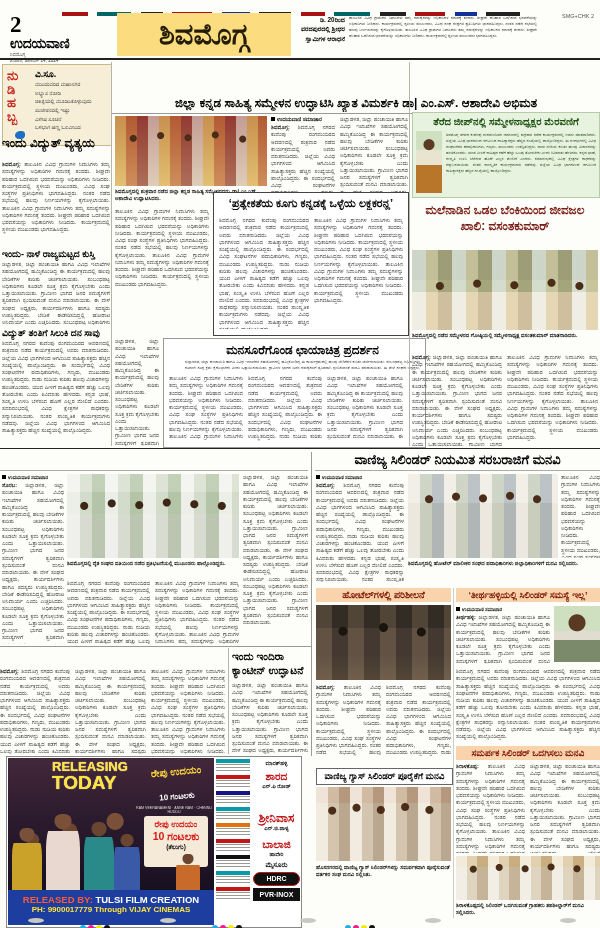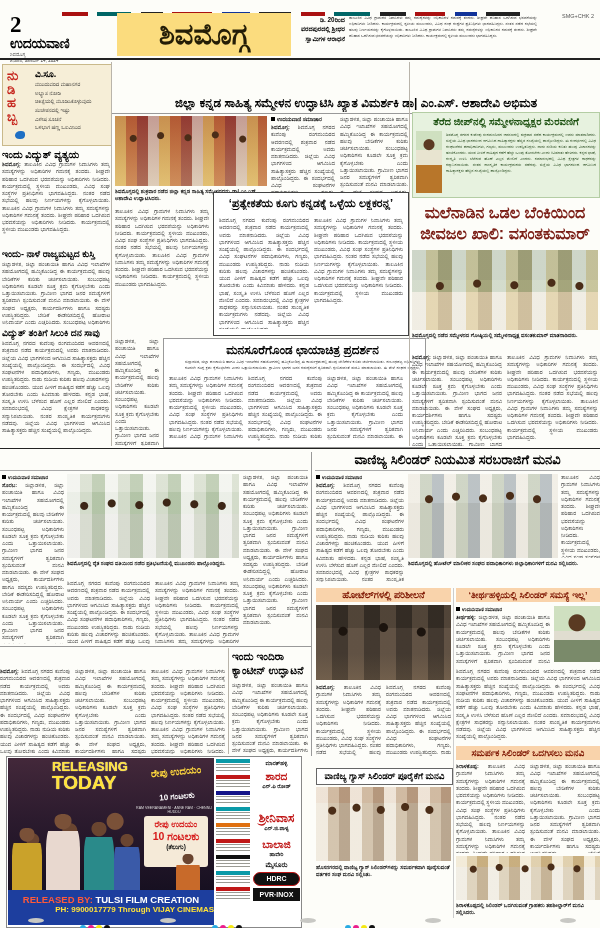--- a/index.html
+++ b/index.html
@@ -70,21 +70,21 @@
       <div style="font-size:5.4px;line-height:1.6;color:#222;">
         <div>ಮುಂದುವರಿದ ಮಹಾನಗರ</div>
         <div>ಅಭ್ಯಾಸ ನೋಡಿ</div>
         <div>ಚಿಕಿತ್ಸೆಯಲ್ಲಿ ಮೂಡಿಸಿಕೊಳ್ಳುವುದು</div>
         <div>ಸಂಚೇತನದಲ್ಲಿ ಇಷ್ಟು</div>
         <div>ವಿಶೇಷ ಸೂಚನೆ</div>
         <div>ಒಳಭಾಗ ಹಣ್ಣ ಒಲವಿನಿಂದ</div>
       </div>
     </div>
   </div>
-  <div class="abs" style="left:2px;top:149px;width:108px;font-size:10px;font-weight:bold;">ಇಂದು ವಿದ್ಯುತ್ ವ್ಯತ್ಯಯ</div>
+  <div class="abs" style="left:2px;top:136px;width:108px;font-size:12px;font-weight:bold;">ಇಂದು ವಿದ್ಯುತ್ ವ್ಯತ್ಯಯ</div>
   <div class="abs body" style="left:2px;top:161px;width:108px;height:85px;"><b>ಶಿವಮೊಗ್ಗ:</b><span>ತಾಲೂಕಿನ ವಿವಿಧ ಗ್ರಾಮಗಳ ನಿವಾಸಿಗಳು ತಮ್ಮ ಸಮಸ್ಯೆಗಳನ್ನು ಅಧಿಕಾರಿಗಳ ಗಮನಕ್ಕೆ ತಂದರು. ಶೀಘ್ರವೇ ಪರಿಹಾರ ಒದಗಿಸುವ ಭರವಸೆಯನ್ನು ಅಧಿಕಾರಿಗಳು ನೀಡಿದರು. ಕಾರ್ಯಕ್ರಮದಲ್ಲಿ ಸ್ಥಳೀಯ ಮುಖಂಡರು, ವಿವಿಧ ಸಂಘ ಸಂಸ್ಥೆಗಳ ಪ್ರತಿನಿಧಿಗಳು ಭಾಗವಹಿಸಿದ್ದರು. ನಂತರ ನಡೆದ ಸಭೆಯಲ್ಲಿ ಹಲವು ನಿರ್ಣಯಗಳನ್ನು ಕೈಗೊಳ್ಳಲಾಯಿತು. ತಾಲೂಕಿನ ವಿವಿಧ ಗ್ರಾಮಗಳ ನಿವಾಸಿಗಳು ತಮ್ಮ ಸಮಸ್ಯೆಗಳನ್ನು ಅಧಿಕಾರಿಗಳ ಗಮನಕ್ಕೆ ತಂದರು. ಶೀಘ್ರವೇ ಪರಿಹಾರ ಒದಗಿಸುವ ಭರವಸೆಯನ್ನು ಅಧಿಕಾರಿಗಳು ನೀಡಿದರು. ಕಾರ್ಯಕ್ರಮದಲ್ಲಿ ಸ್ಥಳೀಯ ಮುಖಂಡರು ಭಾಗವಹಿಸಿದ್ದರು.</span></div>
   <div class="abs" style="left:2px;top:249px;width:108px;font-size:9.2px;font-weight:bold;">ಇಂದು- ನಾಳೆ ರಾಜ್ಯಮಟ್ಟದ ಕುಸ್ತಿ</div>
   <div class="abs body" style="left:2px;top:261px;width:108px;height:64px;"><span>ಜಿಲ್ಲಾಡಳಿತ, ಜಿಲ್ಲಾ ಪಂಚಾಯಿತಿ ಹಾಗೂ ವಿವಿಧ ಇಲಾಖೆಗಳ ಸಹಯೋಗದಲ್ಲಿ ಹಮ್ಮಿಕೊಂಡಿದ್ದ ಈ ಕಾರ್ಯಕ್ರಮದಲ್ಲಿ ಹಲವು ಬೇಡಿಕೆಗಳ ಕುರಿತು ಚರ್ಚಿಸಲಾಯಿತು. ಸಂಬಂಧಪಟ್ಟ ಅಧಿಕಾರಿಗಳು ಕೂಡಲೇ ಸೂಕ್ತ ಕ್ರಮ ಕೈಗೊಳ್ಳಬೇಕು ಎಂದು ಒತ್ತಾಯಿಸಲಾಯಿತು. ಗ್ರಾಮೀಣ ಭಾಗದ ಜನರ ಸಮಸ್ಯೆಗಳಿಗೆ ತ್ವರಿತವಾಗಿ ಸ್ಪಂದಿಸುವಂತೆ ಮನವಿ ಮಾಡಲಾಯಿತು. ಈ ವೇಳೆ ಸಂಘದ ಅಧ್ಯಕ್ಷರು, ಕಾರ್ಯದರ್ಶಿಗಳು ಹಾಗೂ ಸದಸ್ಯರು ಉಪಸ್ಥಿತರಿದ್ದರು. ಬೇಡಿಕೆ ಈಡೇರಿಸದಿದ್ದಲ್ಲಿ ಹೋರಾಟ ಅನಿವಾರ್ಯ ಎಂದು ಎಚ್ಚರಿಸಿದರು. ಸಂಬಂಧಪಟ್ಟ ಅಧಿಕಾರಿಗಳು ಕೂಡಲೇ ಸೂಕ್ತ ಕ್ರಮ ಕೈಗೊಳ್ಳಬೇಕು ಎಂದು ಒತ್ತಾಯಿಸಲಾಯಿತು. ಗ್ರಾಮೀಣ ಭಾಗದ ಜನರ ಸಮಸ್ಯೆಗಳಿಗೆ ತ್ವರಿತವಾಗಿ ಸ್ಪಂದಿಸುವಂತೆ ಮನವಿ ಮಾಡಲಾಯಿತು.</span></div>
   <div class="abs" style="left:2px;top:328px;width:108px;font-size:9.2px;font-weight:bold;">ವಿದ್ಯುತ್ ತಂತಿಗೆ ಸಿಲುಕಿ ದನ ಸಾವು</div>
   <div class="abs body" style="left:2px;top:340px;width:108px;height:104px;"><span>ಶಿವಮೊಗ್ಗ ನಗರದ ಕುವೆಂಪು ರಂಗಮಂದಿರದ ಆವರಣದಲ್ಲಿ ಶುಕ್ರವಾರ ನಡೆದ ಕಾರ್ಯಕ್ರಮದಲ್ಲಿ ಅವರು ಮಾತನಾಡಿದರು. ಜಿಲ್ಲೆಯ ವಿವಿಧ ಭಾಗಗಳಿಂದ ಆಗಮಿಸಿದ ಸಾಹಿತ್ಯಾಸಕ್ತರು ಹೆಚ್ಚಿನ ಸಂಖ್ಯೆಯಲ್ಲಿ ಪಾಲ್ಗೊಂಡಿದ್ದರು. ಈ ಸಂದರ್ಭದಲ್ಲಿ ವಿವಿಧ ಸಂಘಟನೆಗಳ ಪದಾಧಿಕಾರಿಗಳು, ಗಣ್ಯರು, ಮುಖಂಡರು ಉಪಸ್ಥಿತರಿದ್ದರು. ನಾಡು ನುಡಿಯ ಕುರಿತು ಹಲವು ವಿಚಾರಗಳನ್ನು ಹಂಚಿಕೊಂಡರು. ಯುವ ಪೀಳಿಗೆ ಸಾಹಿತ್ಯದ ಕಡೆಗೆ ಹೆಚ್ಚು ಒಲವು ತೋರಬೇಕು ಎಂದು ಕಿವಿಮಾತು ಹೇಳಿದರು. ಕನ್ನಡ ಭಾಷೆ, ಸಂಸ್ಕೃತಿ ಉಳಿಸಿ ಬೆಳೆಸುವ ಹೊಣೆ ಎಲ್ಲರ ಮೇಲಿದೆ ಎಂದರು. ಸಮಾರಂಭದಲ್ಲಿ ವಿವಿಧ ಕ್ಷೇತ್ರಗಳ ಸಾಧಕರನ್ನು ಸನ್ಮಾನಿಸಲಾಯಿತು. ನಂತರ ಸಾಂಸ್ಕೃತಿಕ ಕಾರ್ಯಕ್ರಮಗಳು ನಡೆದವು. ಜಿಲ್ಲೆಯ ವಿವಿಧ ಭಾಗಗಳಿಂದ ಆಗಮಿಸಿದ ಸಾಹಿತ್ಯಾಸಕ್ತರು ಹೆಚ್ಚಿನ ಸಂಖ್ಯೆಯಲ್ಲಿ ಪಾಲ್ಗೊಂಡಿದ್ದರು.</span></div>
   <div class="vr" style="left:111px;top:62px;height:384px;"></div>
 
   <div class="ph" style="left:115px;top:116px;width:152px;height:70px;background:
       radial-gradient(circle at 12% 32%, #4a2d18 0 3px, rgba(0,0,0,0) 4px),
       radial-gradient(circle at 30% 28%, #4a2d18 0 3px, rgba(0,0,0,0) 4px),
@@ -119,21 +119,21 @@
   <div class="vr" style="left:409px;top:62px;height:384px;"></div>
 
   <div class="abs" style="left:412px;top:112px;width:186px;height:84px;background:#e7f2df;border:1px solid #b4cda4;">
     <div class="headline-k" style="margin:3px 4px 1px;font-size:10px;color:#1e5212;">ತೆರೆದ ಜೀಪ್‌ನಲ್ಲಿ ಸಮ್ಮೇಳನಾಧ್ಯಕ್ಷರ ಮೆರವಣಿಗೆ</div>
     <div class="ph" style="left:3px;top:18px;width:26px;height:62px;background:
         radial-gradient(circle at 50% 22%, #5a3a22 0 5px, rgba(0,0,0,0) 6px),
         linear-gradient(180deg,#cfe0c0 0 30%, #e8e4d0 30% 55%, #b8762a 55%);"></div>
     <div class="micro" style="position:absolute;left:33px;top:19px;width:150px;height:60px;color:#274a1e;">ಶಿವಮೊಗ್ಗ ನಗರದ ಕುವೆಂಪು ರಂಗಮಂದಿರದ ಆವರಣದಲ್ಲಿ ಶುಕ್ರವಾರ ನಡೆದ ಕಾರ್ಯಕ್ರಮದಲ್ಲಿ ಅವರು ಮಾತನಾಡಿದರು. ಜಿಲ್ಲೆಯ ವಿವಿಧ ಭಾಗಗಳಿಂದ ಆಗಮಿಸಿದ ಸಾಹಿತ್ಯಾಸಕ್ತರು ಹೆಚ್ಚಿನ ಸಂಖ್ಯೆಯಲ್ಲಿ ಪಾಲ್ಗೊಂಡಿದ್ದರು. ಈ ಸಂದರ್ಭದಲ್ಲಿ ವಿವಿಧ ಸಂಘಟನೆಗಳ ಪದಾಧಿಕಾರಿಗಳು, ಗಣ್ಯರು, ಮುಖಂಡರು ಉಪಸ್ಥಿತರಿದ್ದರು. ನಾಡು ನುಡಿಯ ಕುರಿತು ಹಲವು ವಿಚಾರಗಳನ್ನು ಹಂಚಿಕೊಂಡರು. ಯುವ ಪೀಳಿಗೆ ಸಾಹಿತ್ಯದ ಕಡೆಗೆ ಹೆಚ್ಚು ಒಲವು ತೋರಬೇಕು ಎಂದು ಕಿವಿಮಾತು ಹೇಳಿದರು. ಕನ್ನಡ ಭಾಷೆ, ಸಂಸ್ಕೃತಿ ಉಳಿಸಿ ಬೆಳೆಸುವ ಹೊಣೆ ಎಲ್ಲರ ಮೇಲಿದೆ ಎಂದರು. ಸಮಾರಂಭದಲ್ಲಿ ವಿವಿಧ ಕ್ಷೇತ್ರಗಳ ಸಾಧಕರನ್ನು ಸನ್ಮಾನಿಸಲಾಯಿತು. ನಂತರ ಸಾಂಸ್ಕೃತಿಕ ಕಾರ್ಯಕ್ರಮಗಳು ನಡೆದವು. ಜಿಲ್ಲೆಯ ವಿವಿಧ ಭಾಗಗಳಿಂದ ಆಗಮಿಸಿದ ಸಾಹಿತ್ಯಾಸಕ್ತರು ಹೆಚ್ಚಿನ ಸಂಖ್ಯೆಯಲ್ಲಿ ಪಾಲ್ಗೊಂಡಿದ್ದರು.</div>
   </div>
 
-  <div class="abs headline-k" style="left:412px;top:203px;width:186px;height:44px;font-size:16px;color:#7a1d15;line-height:1.3;">ಮಲೆನಾಡಿನ ಒಡಲ ಬೆಂಕಿಯಿಂದ ಜೀವಜಲ ಖಾಲಿ: ವಸಂತಕುಮಾರ್</div>
+  <div class="abs headline-k" style="left:412px;top:203px;width:186px;height:44px;font-size:12px;color:#7a1d15;line-height:1.3;">ಮಲೆನಾಡಿನ ಒಡಲ ಬೆಂಕಿಯಿಂದ ಜೀವಜಲ ಖಾಲಿ: ವಸಂತಕುಮಾರ್</div>
   <div class="ph" style="left:412px;top:250px;width:186px;height:80px;background:
       radial-gradient(circle at 15% 45%, #4a2d18 0 3.5px, rgba(0,0,0,0) 4.5px),
       radial-gradient(circle at 35% 42%, #4a2d18 0 3.5px, rgba(0,0,0,0) 4.5px),
       radial-gradient(circle at 55% 44%, #4a2d18 0 3.5px, rgba(0,0,0,0) 4.5px),
       radial-gradient(circle at 75% 41%, #4a2d18 0 3.5px, rgba(0,0,0,0) 4.5px),
       radial-gradient(circle at 90% 45%, #4a2d18 0 3.5px, rgba(0,0,0,0) 4.5px),
       repeating-linear-gradient(90deg, rgba(250,248,240,.8) 0 14px, rgba(236,220,180,.8) 14px 26px, rgba(210,190,150,.7) 26px 40px),
       linear-gradient(180deg,#1e4d2b 0 38%,#3a6b3e 38% 52%,#c9c2b2 52% 100%);"></div>
   <div class="abs cap" style="left:412px;top:332px;width:186px;height:19px;">ಶಿವಮೊಗ್ಗದಲ್ಲಿ ನಡೆದ ಸಮ್ಮೇಳನದ ಗೋಷ್ಠಿಯಲ್ಲಿ ಸಮ್ಮೇಳನಾಧ್ಯಕ್ಷ ವಸಂತಕುಮಾರ್ ಮಾತನಾಡಿದರು.</div>
   <div class="abs body" style="left:412px;top:354px;width:90px;height:92px;"><b>ಶಿವಮೊಗ್ಗ:</b><span>ಜಿಲ್ಲಾಡಳಿತ, ಜಿಲ್ಲಾ ಪಂಚಾಯಿತಿ ಹಾಗೂ ವಿವಿಧ ಇಲಾಖೆಗಳ ಸಹಯೋಗದಲ್ಲಿ ಹಮ್ಮಿಕೊಂಡಿದ್ದ ಈ ಕಾರ್ಯಕ್ರಮದಲ್ಲಿ ಹಲವು ಬೇಡಿಕೆಗಳ ಕುರಿತು ಚರ್ಚಿಸಲಾಯಿತು. ಸಂಬಂಧಪಟ್ಟ ಅಧಿಕಾರಿಗಳು ಕೂಡಲೇ ಸೂಕ್ತ ಕ್ರಮ ಕೈಗೊಳ್ಳಬೇಕು ಎಂದು ಒತ್ತಾಯಿಸಲಾಯಿತು. ಗ್ರಾಮೀಣ ಭಾಗದ ಜನರ ಸಮಸ್ಯೆಗಳಿಗೆ ತ್ವರಿತವಾಗಿ ಸ್ಪಂದಿಸುವಂತೆ ಮನವಿ ಮಾಡಲಾಯಿತು. ಈ ವೇಳೆ ಸಂಘದ ಅಧ್ಯಕ್ಷರು, ಕಾರ್ಯದರ್ಶಿಗಳು ಹಾಗೂ ಸದಸ್ಯರು ಉಪಸ್ಥಿತರಿದ್ದರು. ಬೇಡಿಕೆ ಈಡೇರಿಸದಿದ್ದಲ್ಲಿ ಹೋರಾಟ ಅನಿವಾರ್ಯ ಎಂದು ಎಚ್ಚರಿಸಿದರು. ಸಂಬಂಧಪಟ್ಟ ಅಧಿಕಾರಿಗಳು ಕೂಡಲೇ ಸೂಕ್ತ ಕ್ರಮ ಕೈಗೊಳ್ಳಬೇಕು ಎಂದು ಒತ್ತಾಯಿಸಲಾಯಿತು. ಗ್ರಾಮೀಣ ಭಾಗದ ಜನರ ಸಮಸ್ಯೆಗಳಿಗೆ ತ್ವರಿತವಾಗಿ ಸ್ಪಂದಿಸುವಂತೆ ಮನವಿ ಮಾಡಲಾಯಿತು.</span></div>
@@ -255,21 +255,21 @@
       <div class="fig" style="left:38px;top:56px;width:34px;height:76px;background:radial-gradient(circle at 50% 9%,#7a5138 0 8px,rgba(0,0,0,0) 9px),linear-gradient(180deg,rgba(0,0,0,0) 0 17px,#e8d8cf 17px);"></div>
       <div class="fig" style="left:76px;top:64px;width:30px;height:68px;background:radial-gradient(circle at 50% 10%,#6a4530 0 7px,rgba(0,0,0,0) 8px),linear-gradient(180deg,rgba(0,0,0,0) 0 15px,#2a8a8a 15px);"></div>
       <div class="fig" style="left:106px;top:76px;width:26px;height:56px;background:radial-gradient(circle at 50% 11%,#6a4530 0 6px,rgba(0,0,0,0) 7px),linear-gradient(180deg,rgba(0,0,0,0) 0 13px,#3a5aa8 13px);"></div>
       <div class="fig" style="left:168px;top:96px;width:24px;height:36px;background:radial-gradient(circle at 50% 13%,#6a4530 0 5px,rgba(0,0,0,0) 6px),linear-gradient(180deg,rgba(0,0,0,0) 0 11px,#c86a2a 11px);"></div>
     </div>
     <div class="abs" style="left:1px;top:133px;width:206px;height:35px;background:#1d3e9e;text-align:center;color:#fff;">
       <div style="font-size:9.5px;font-weight:900;margin-top:4px;">
         <span style="color:#ff5a3a;">RELEASED BY:</span>
         <span style="color:#fff;">TULSI FILM CREATION</span>
       </div>
-      <div style="font-size:8px;font-weight:bold;color:#ffe23a;text-align:right;">
+      <div style="font-size:8px;font-weight:bold;color:#ffe23a;">
         <span>PH: 9900017779</span>
         <span>Through VIJAY CINEMAS</span>
       </div>
     </div>
 
     <div class="abs" style="left:209px;top:2px;width:34px;height:166px;overflow:hidden;">
       <div style="height:4px;background:#0a9aa8;margin-bottom:1px;"></div>
       <div style="height:9px;background:repeating-linear-gradient(180deg,#9a9a94 0 1px,#fff 1px 3px);margin-bottom:2px;"></div>
       <div style="height:4px;background:#c01818;margin-bottom:1px;"></div>
       <div style="height:9px;background:repeating-linear-gradient(180deg,#9a9a94 0 1px,#fff 1px 3px);margin-bottom:2px;"></div>

